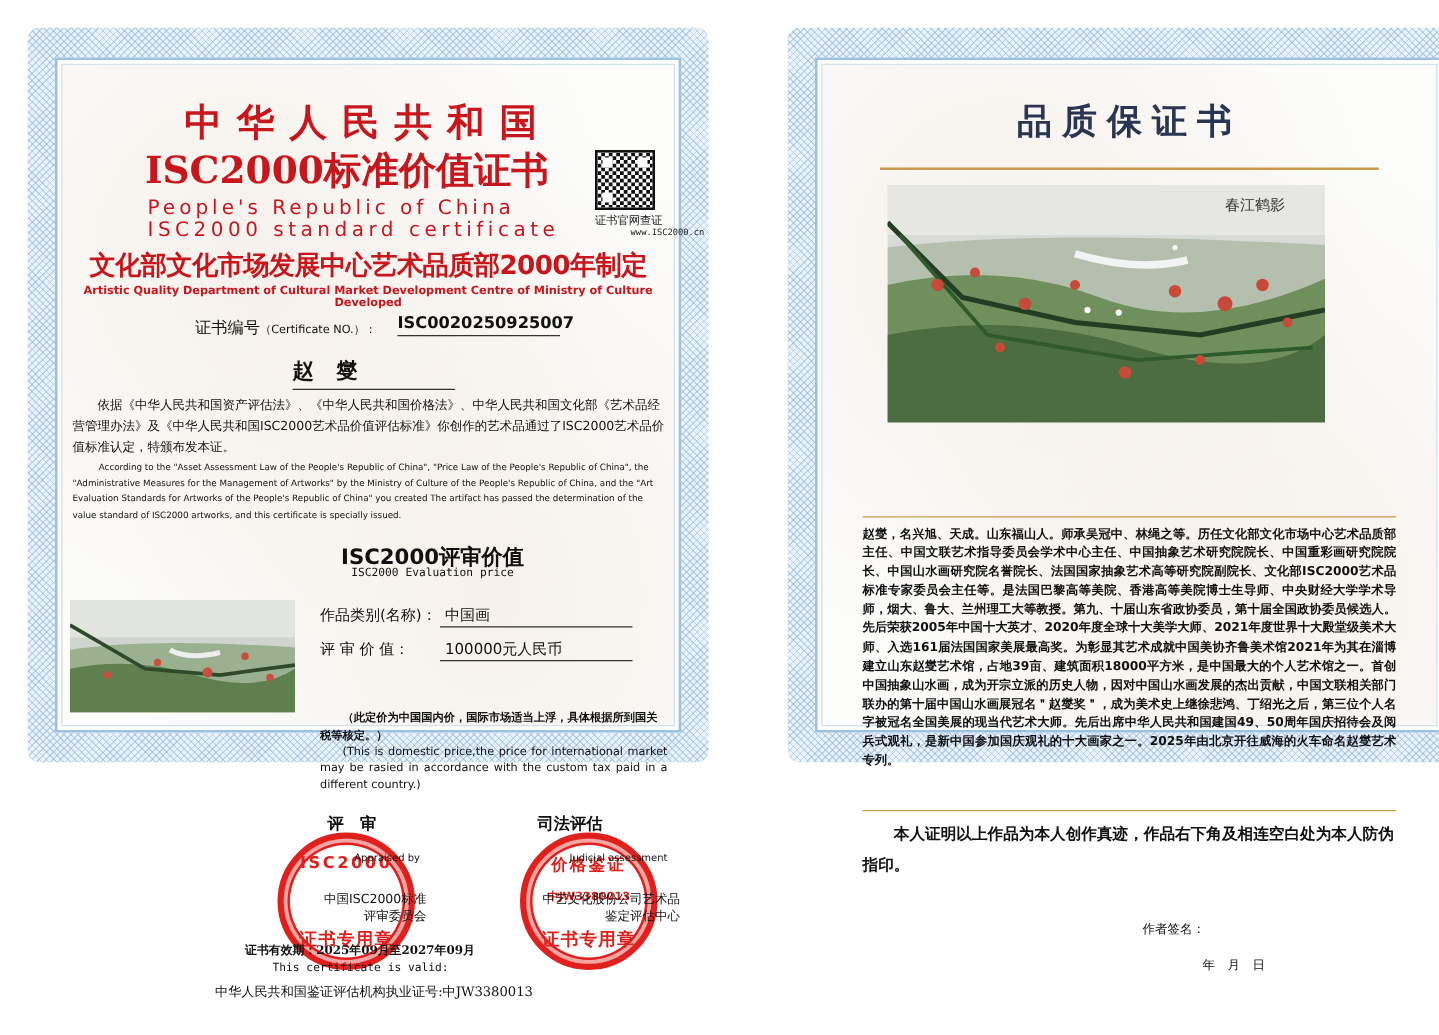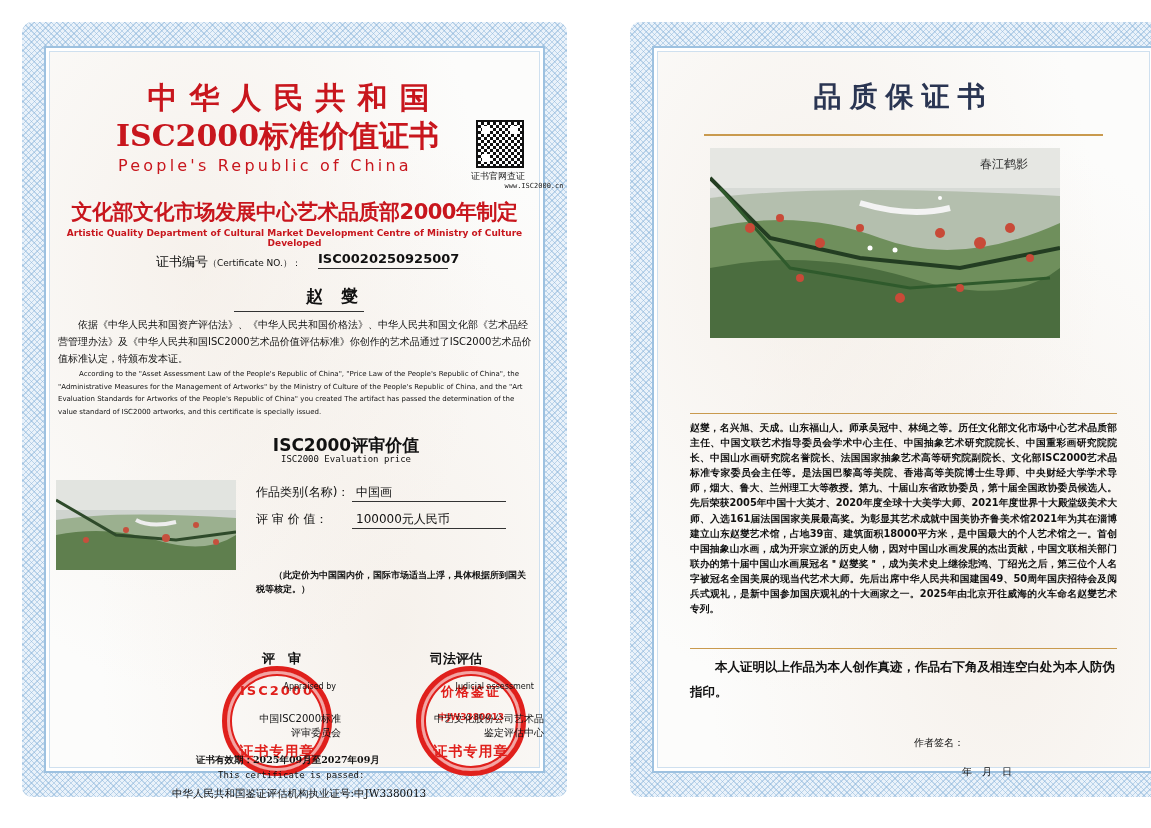--- a/index.html
+++ b/index.html
@@ -1,21 +1,21 @@
 <!DOCTYPE html>
 <html><head>
 <meta charset="utf-8">
 <style>
   html, body { margin:0; padding:0; }
   body {
     width:1151px; height:828px; background:#ffffff; position:relative; overflow:hidden;
     font-family:"DejaVu Sans", sans-serif;
   }
   .page {
-    position:absolute; top:22px; width:545px; height:775px;
+    position:absolute; top:22px; width:545px; height:588px;
     background:
       repeating-linear-gradient(45deg, rgba(130,175,215,0.45) 0 1px, transparent 1px 4px),
       repeating-linear-gradient(-45deg, rgba(130,175,215,0.45) 0 1px, transparent 1px 4px),
       #eaf2fa;
     border-radius:10px;
   }
   .page.left { left:22px; }
   .page.right { left:598px; width:547px;margin-left:32px; }
   .inner {
     position:absolute; left:22px; top:24px; right:22px; bottom:24px;
@@ -34,28 +34,28 @@
   .t-isc { top:68px; font-size:30px; font-weight:bold; color:#c8161d; font-family:"DejaVu Serif", serif; left:70px; }
   .t-en1 { top:108px; left:72px; font-size:16px; color:#c8161d; letter-spacing:3.2px; }
   .t-en2 { top:126px; left:72px; font-size:16px; color:#c8161d; letter-spacing:3.6px; }
   .qr { left:430px; top:72px; width:44px; height:44px;
         background:
           linear-gradient(#fff,#fff) 4px 4px/8px 8px no-repeat,
           linear-gradient(#fff,#fff) 32px 4px/8px 8px no-repeat,
           linear-gradient(#fff,#fff) 4px 32px/8px 8px no-repeat,
           repeating-conic-gradient(#111 0 25%, #fff 0 50%) 0 0/6px 6px;
         border:2px solid #111; }
-  .qr-label { left:420px; top:122px; font-size:9px; color:#222; width:64px; text-align:center; }
+  .qr-label { left:420px; top:122px; font-size:9px; color:#222; width:64px; text-align:right; }
   .qr-url { left:418px; top:134px; font-size:7px; color:#222; width:68px; text-align:center; font-family:"DejaVu Sans Mono", monospace;margin-left:36px; }
   .t-dept { top:150px; font-size:21px; font-weight:bold; color:#c8161d; letter-spacing:-0.5px; }
   .t-dept-en { top:180px; font-size:9px; font-weight:bold; color:#c8161d; }
   .cert-no { top:205px; left:110px; font-size:13px; color:#111; }
   .cert-no .small { font-size:9px; }
   .cert-no-val { top:203px; left:272px; width:130px; font-size:13px; font-weight:bold; color:#111; border-bottom:1px solid #333; text-align:center; padding-bottom:2px; }
-  .artist { top:237px; left:188px; width:130px; font-size:17px; font-weight:bold; color:#111; text-align:right; border-bottom:1px solid #333; padding-bottom:3px; letter-spacing:6px; }
+  .artist { top:237px; left:188px; width:130px; font-size:17px; font-weight:bold; color:#111; text-align:left; border-bottom:1px solid #333; padding-bottom:3px; letter-spacing:6px; }
   .para-cn { top:268px; left:12px; right:10px; font-size:10px; line-height:17px; color:#111; text-indent:2em; }
   .para-en { top:320px; left:12px; right:12px; font-size:7px; line-height:12.5px; color:#111; text-indent:3em; }
   .eval-title { top:386px; left:200px; width:200px; text-align:center; font-size:17px; color:#111; font-weight:bold; }
   .eval-sub { top:406px; left:200px; width:200px; text-align:center; font-size:9px; color:#111; font-family:"DejaVu Sans Mono", monospace; }
   .painting-small { left:10px; top:432px; width:180px; height:90px; }
   .field { left:210px; font-size:12px; color:#111; white-space:nowrap; }
   .field .lbl { display:inline-block; width:96px; }
   .field .val { display:inline-block; width:150px; border-bottom:1px solid #333; padding-left:4px; }
   .note-cn { top:520px; left:210px; width:278px; font-size:9px; line-height:14px; font-weight:bold; color:#111; text-indent:2em; }
   .note-en { top:548px; left:210px; width:278px; font-size:9px; line-height:13px; color:#111; text-indent:2em; text-align:justify; }
@@ -80,20 +80,21 @@
   .date-lbl { top:717px; left:308px; font-size:10px; color:#111; word-spacing:18px; }
 </style>
 </head>
 <body>
 
 <div class="page left">
   <div class="inner">
     <div class="abs center t-prc">中华人民共和国</div>
     <div class="abs t-isc">ISC2000标准价值证书</div>
     <div class="abs t-en1">People's Republic of China</div>
+    <div class="abs t-en2">ISC2000 standard certificate</div>
     <div class="abs qr"></div>
     <div class="abs qr-label">证书官网查证</div>
     <div class="abs qr-url">www.ISC2000.cn</div>
     <div class="abs center t-dept">文化部文化市场发展中心艺术品质部2000年制定</div>
     <div class="abs center t-dept-en">Artistic Quality Department of Cultural Market Development Centre of Ministry of Culture Developed</div>
 
     <div class="abs cert-no">
       <span>证书编号</span><span class="small">（Certificate NO.）：</span>
     </div>
     <div class="abs cert-no-val">ISC0020250925007</div>
@@ -122,20 +123,21 @@
     </svg>
 
     <div class="abs field" style="top:436px;">
       <span class="lbl">作品类别(名称)：</span><span class="val">中国画</span>
     </div>
     <div class="abs field" style="top:463px;">
       <span class="lbl">评 审 价 值：</span><span class="val">100000元人民币</span>
     </div>
 
     <div class="abs note-cn">（此定价为中国国内价，国际市场适当上浮，具体根据所到国关税等核定。）</div>
+    <div class="abs note-en">(This is domestic price,the price for international market may be rasied in accordance with the custom tax paid in a different country.)</div>
 
     <div class="abs sig-h" style="top:602px; left:200px;margin-left:16px;">评　审</div>
     <div class="abs sig-h" style="top:602px; left:384px;">司法评估</div>
 
     <div class="stamp" style="left:176px; top:618px;">
       <div class="stamp-arc">ISC2000</div>
       <div class="stamp-foot">证书专用章</div>
     </div>
     <div class="abs stamp-txt" style="top:634px; left:170px; width:120px; font-size:8px;">Appraised by</div>
     <div class="abs stamp-txt" style="top:664px; left:165px; width:130px;">中国ISC2000标准</div>
@@ -144,21 +146,21 @@
     <div class="stamp" style="left:370px; top:618px;">
       <div class="stamp-arc">价格鉴证</div>
       <div class="abs" style="top:40px; left:0; right:0; text-align:center; font-size:9px; color:#e0201c; font-weight:bold;">中JW3380013</div>
       <div class="stamp-foot">证书专用章</div>
     </div>
     <div class="abs stamp-txt" style="top:634px; left:362px; width:126px; font-size:8px;">Judicial assessment</div>
     <div class="abs stamp-txt" style="top:664px; left:352px; width:146px;">中艺文化股份公司艺术品</div>
     <div class="abs stamp-txt" style="top:678px; left:352px; width:146px;">鉴定评估中心</div>
 
     <div class="abs validity">证书有效期：2025年09月至2027年09月</div>
-    <div class="abs valid-en">This certificate is passed:</div>
+    <div class="abs valid-en">This certificate is valid:</div>
     <div class="abs license">中华人民共和国鉴证评估机构执业证号:中JW3380013</div>
   </div>
 </div>
 
 <div class="page right">
   <div class="inner">
     <div class="abs center qg-title">品质保证书</div>
     <div class="abs gold-rule" style="top:86px;"></div>
 
     <svg class="abs painting-big" style="top:100px;" viewBox="0 0 350 190" preserveAspectRatio="none">

